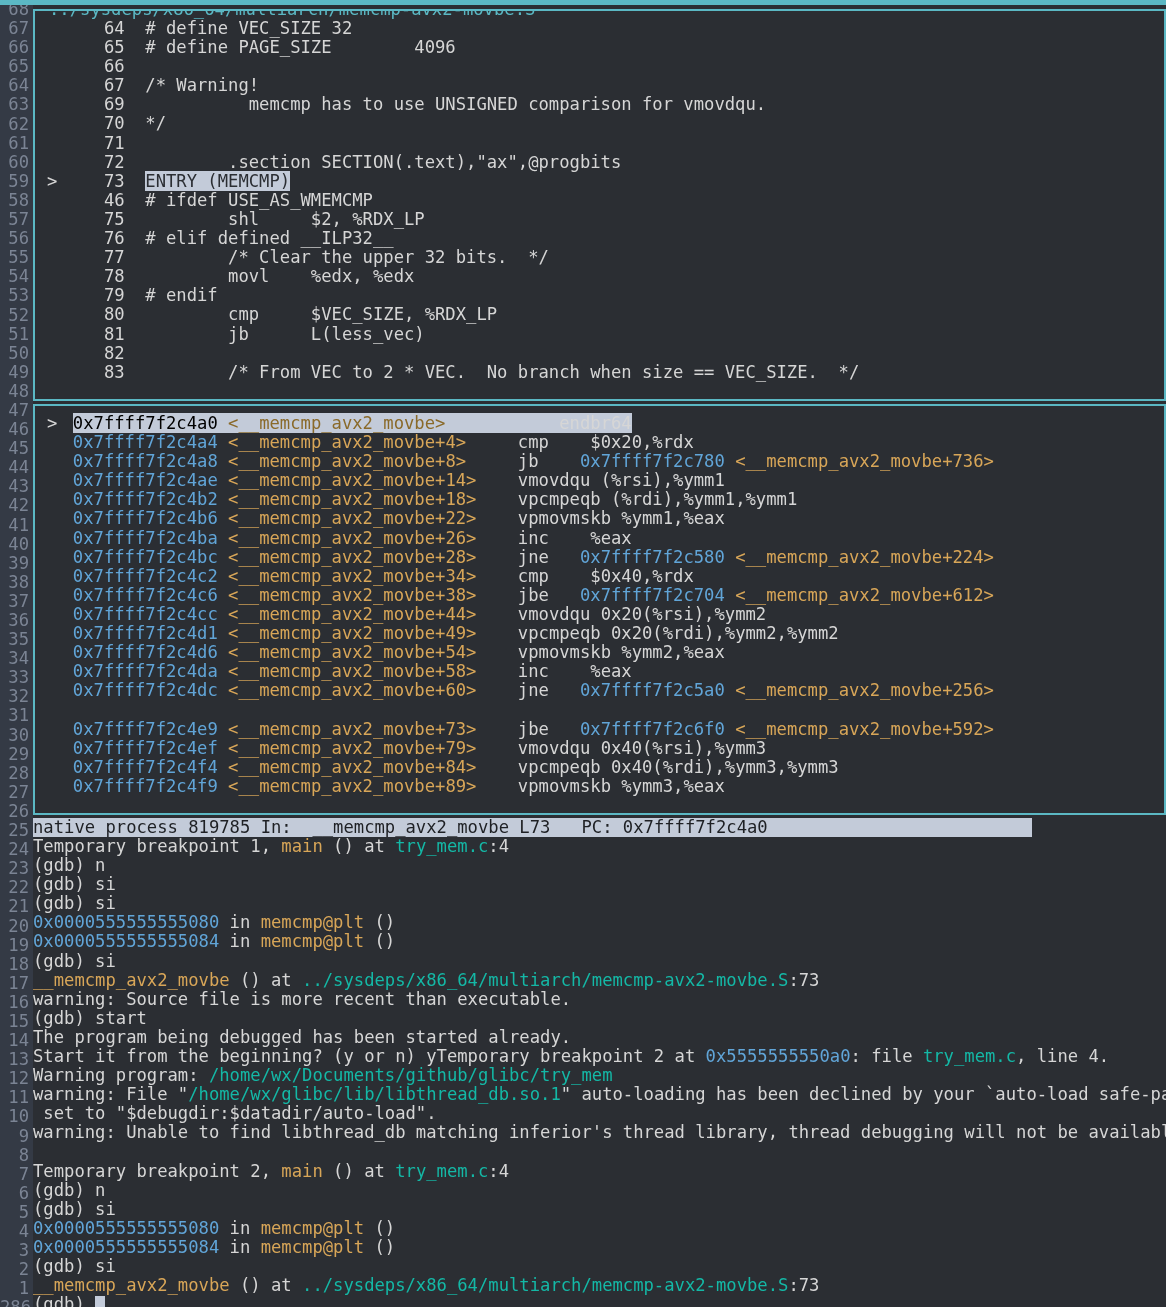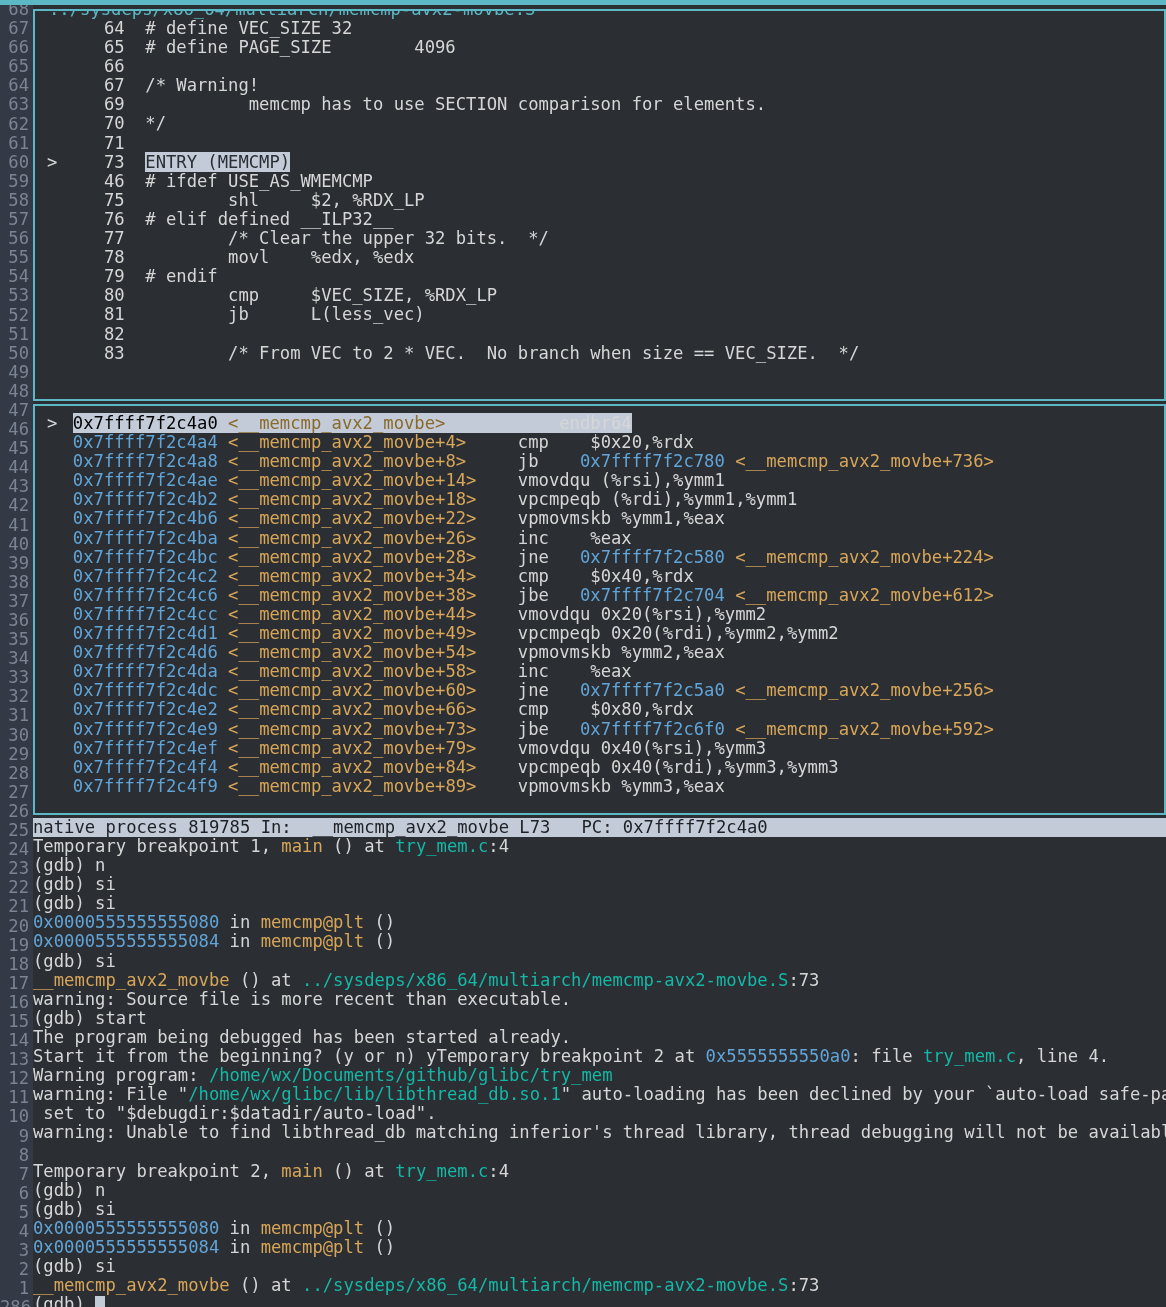--- a/index.html
+++ b/index.html
@@ -108,21 +108,21 @@
   .addr { color: #61a5d8; }
   .sym  { color: #d8a658; }
   .grn  { color: #14b8a6; }
   .plain{ color: #d6d6d6; }
 
   
   #status {
     position: absolute;
     left: 33px;
     top: 818px;
-    width: 1133px;
+    width: 999px;
     height: 19.1px;
     line-height: 19.1px;
     background: #c3cbd9;
     color: #1e2024;
     font-size: 17.2px;
     white-space: pre;
     overflow: hidden;
   }
   
   #console {
@@ -220,23 +220,24 @@
 
 <div id="term">
 
   <div class="pane" id="src-pane">
     <div class="pane-title">../sysdeps/x86_64/multiarch/memcmp-avx2-movbe.S</div>
     <div class="pane-inner" id="src-lines">
         <div class="row"><span class="mark">  </span><span class="lnum">  64</span><span class="gap2">  </span><span class="plain"># define VEC_SIZE 32</span></div>
         <div class="row"><span class="mark">  </span><span class="lnum">  65</span><span class="gap2">  </span><span class="plain"># define PAGE_SIZE        4096</span></div>
         <div class="row"><span class="mark">  </span><span class="lnum">  66</span><span class="gap2">  </span><span class="plain"></span></div>
         <div class="row"><span class="mark">  </span><span class="lnum">  67</span><span class="gap2">  </span><span class="plain">/* Warning!</span></div>
-        <div class="row"><span class="mark">  </span><span class="lnum">  69</span><span class="gap2">  </span><span class="plain">          memcmp has to use SECTION comparison for elements.</span></div>
+        <div class="row"><span class="mark">  </span><span class="lnum">  69</span><span class="gap2">  </span><span class="plain">          memcmp has to use UNSIGNED comparison for vmovdqu.</span></div>
         <div class="row"><span class="mark">  </span><span class="lnum">  70</span><span class="gap2">  </span><span class="plain">*/</span></div>
         <div class="row"><span class="mark">  </span><span class="lnum">  71</span><span class="gap2">  </span><span class="plain"></span></div>
+        <div class="row"><span class="mark">  </span><span class="lnum">  72</span><span class="gap2">  </span><span class="plain">        .section SECTION(.text),"ax",@progbits</span></div>
         <div class="row"><span class="mark">&gt; </span><span class="lnum">  73</span><span class="gap2">  </span><span class="cur">ENTRY (MEMCMP)</span></div>
         <div class="row"><span class="mark">  </span><span class="lnum">  46</span><span class="gap2">  </span><span class="plain"># ifdef USE_AS_WMEMCMP</span></div>
         <div class="row"><span class="mark">  </span><span class="lnum">  75</span><span class="gap2">  </span><span class="plain">        shl     $2, %RDX_LP</span></div>
         <div class="row"><span class="mark">  </span><span class="lnum">  76</span><span class="gap2">  </span><span class="plain"># elif defined __ILP32__</span></div>
         <div class="row"><span class="mark">  </span><span class="lnum">  77</span><span class="gap2">  </span><span class="plain">        /* Clear the upper 32 bits.  */</span></div>
         <div class="row"><span class="mark">  </span><span class="lnum">  78</span><span class="gap2">  </span><span class="plain">        movl    %edx, %edx</span></div>
         <div class="row"><span class="mark">  </span><span class="lnum">  79</span><span class="gap2">  </span><span class="plain"># endif</span></div>
         <div class="row"><span class="mark">  </span><span class="lnum">  80</span><span class="gap2">  </span><span class="plain">        cmp     $VEC_SIZE, %RDX_LP</span></div>
         <div class="row"><span class="mark">  </span><span class="lnum">  81</span><span class="gap2">  </span><span class="plain">        jb      L(less_vec)</span></div>
         <div class="row"><span class="mark">  </span><span class="lnum">  82</span><span class="gap2">  </span><span class="plain"></span></div>
@@ -254,21 +255,21 @@
         <div class="row"><span class="mark">   </span><span><span class="addr">0x7ffff7f2c4b6</span><span class="plain"> </span><span class="sym">&lt;__memcmp_avx2_movbe+22&gt;   </span><span class="plain"> </span><span class="plain">vpmovmskb %ymm1,%eax</span></span></div>
         <div class="row"><span class="mark">   </span><span><span class="addr">0x7ffff7f2c4ba</span><span class="plain"> </span><span class="sym">&lt;__memcmp_avx2_movbe+26&gt;   </span><span class="plain"> </span><span class="plain">inc    %eax</span></span></div>
         <div class="row"><span class="mark">   </span><span><span class="addr">0x7ffff7f2c4bc</span><span class="plain"> </span><span class="sym">&lt;__memcmp_avx2_movbe+28&gt;   </span><span class="plain"> </span><span class="plain">jne   </span><span class="addr">0x7ffff7f2c580</span><span class="plain"> </span><span class="sym">&lt;__memcmp_avx2_movbe+224&gt;</span></span></div>
         <div class="row"><span class="mark">   </span><span><span class="addr">0x7ffff7f2c4c2</span><span class="plain"> </span><span class="sym">&lt;__memcmp_avx2_movbe+34&gt;   </span><span class="plain"> </span><span class="plain">cmp    $0x40,%rdx</span></span></div>
         <div class="row"><span class="mark">   </span><span><span class="addr">0x7ffff7f2c4c6</span><span class="plain"> </span><span class="sym">&lt;__memcmp_avx2_movbe+38&gt;   </span><span class="plain"> </span><span class="plain">jbe   </span><span class="addr">0x7ffff7f2c704</span><span class="plain"> </span><span class="sym">&lt;__memcmp_avx2_movbe+612&gt;</span></span></div>
         <div class="row"><span class="mark">   </span><span><span class="addr">0x7ffff7f2c4cc</span><span class="plain"> </span><span class="sym">&lt;__memcmp_avx2_movbe+44&gt;   </span><span class="plain"> </span><span class="plain">vmovdqu 0x20(%rsi),%ymm2</span></span></div>
         <div class="row"><span class="mark">   </span><span><span class="addr">0x7ffff7f2c4d1</span><span class="plain"> </span><span class="sym">&lt;__memcmp_avx2_movbe+49&gt;   </span><span class="plain"> </span><span class="plain">vpcmpeqb 0x20(%rdi),%ymm2,%ymm2</span></span></div>
         <div class="row"><span class="mark">   </span><span><span class="addr">0x7ffff7f2c4d6</span><span class="plain"> </span><span class="sym">&lt;__memcmp_avx2_movbe+54&gt;   </span><span class="plain"> </span><span class="plain">vpmovmskb %ymm2,%eax</span></span></div>
         <div class="row"><span class="mark">   </span><span><span class="addr">0x7ffff7f2c4da</span><span class="plain"> </span><span class="sym">&lt;__memcmp_avx2_movbe+58&gt;   </span><span class="plain"> </span><span class="plain">inc    %eax</span></span></div>
         <div class="row"><span class="mark">   </span><span><span class="addr">0x7ffff7f2c4dc</span><span class="plain"> </span><span class="sym">&lt;__memcmp_avx2_movbe+60&gt;   </span><span class="plain"> </span><span class="plain">jne   </span><span class="addr">0x7ffff7f2c5a0</span><span class="plain"> </span><span class="sym">&lt;__memcmp_avx2_movbe+256&gt;</span></span></div>
-        <div class="row"><span class="mark">   </span><span><span class="addr">0x7ffff7f2c4e2</span><span class="plain"> </span><span class="sym">&lt;__memcmp_avx2_movbe+66&gt;   </span><span class="plain"> </span><span class="plain">cmp    $0x80,%rdx</span></span></div>
+        <div class="row"><span class="mark">   </span></div>
         <div class="row"><span class="mark">   </span><span><span class="addr">0x7ffff7f2c4e9</span><span class="plain"> </span><span class="sym">&lt;__memcmp_avx2_movbe+73&gt;   </span><span class="plain"> </span><span class="plain">jbe   </span><span class="addr">0x7ffff7f2c6f0</span><span class="plain"> </span><span class="sym">&lt;__memcmp_avx2_movbe+592&gt;</span></span></div>
         <div class="row"><span class="mark">   </span><span><span class="addr">0x7ffff7f2c4ef</span><span class="plain"> </span><span class="sym">&lt;__memcmp_avx2_movbe+79&gt;   </span><span class="plain"> </span><span class="plain">vmovdqu 0x40(%rsi),%ymm3</span></span></div>
         <div class="row"><span class="mark">   </span><span><span class="addr">0x7ffff7f2c4f4</span><span class="plain"> </span><span class="sym">&lt;__memcmp_avx2_movbe+84&gt;   </span><span class="plain"> </span><span class="plain">vpcmpeqb 0x40(%rdi),%ymm3,%ymm3</span></span></div>
         <div class="row"><span class="mark">   </span><span><span class="addr">0x7ffff7f2c4f9</span><span class="plain"> </span><span class="sym">&lt;__memcmp_avx2_movbe+89&gt;   </span><span class="plain"> </span><span class="plain">vpmovmskb %ymm3,%eax</span></span></div>
       </div>
   </div>
 
 </div>
 
 <div id="status"><span>native process 819785 In:  __memcmp_avx2_movbe</span><span> </span><span>L73   PC: 0x7ffff7f2c4a0</span></div>

